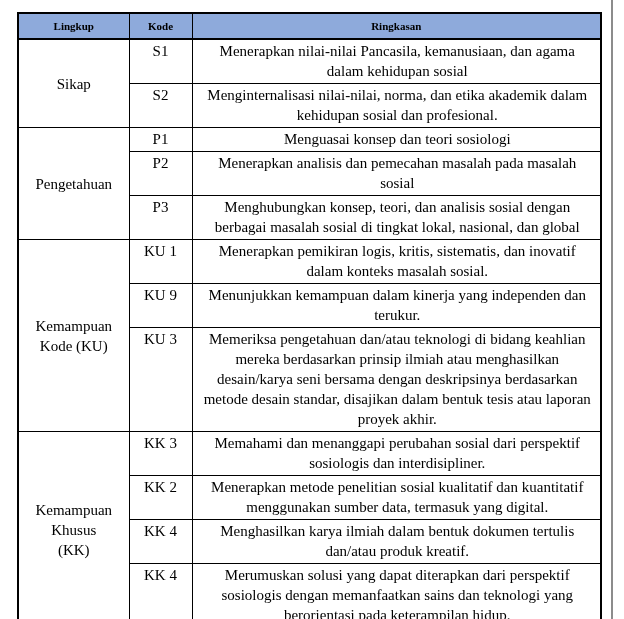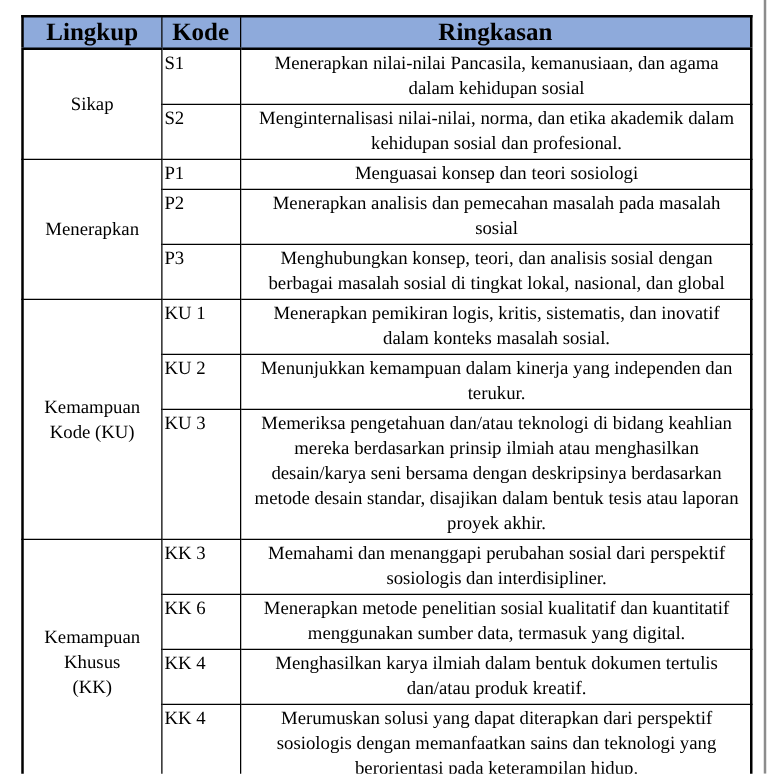--- a/index.html
+++ b/index.html
@@ -38,31 +38,32 @@
   }
   col.c-scope   { width: 111px; }
   col.c-code    { width: 63px;  }
   col.c-summary { width: 409px; }
   th, td {
     border: 1px solid var(--border);
   }
   thead th {
     background: var(--header-bg);
     font-weight: bold;
-    font-size: 20px;
+    font-size: 11px;
     text-align: center;
     padding: 2px 2px;
     border-bottom: 2px solid var(--border);
   }
   td.scope {
     text-align: center;
     vertical-align: middle;
     padding: 1px 16px;
   }
   td.code {
+    text-align: center;
     vertical-align: top;
     padding: 1px 2px 2px 2px;
   }
   td.summary {
     text-align: center;
     vertical-align: top;
     padding: 1px 6px 2px 8px;
   }
 </style>
 </head>
@@ -89,54 +90,54 @@
         <td class="scope" rowspan="2">Sikap</td>
         <td class="code">S1</td>
         <td class="summary">Menerapkan nilai-nilai Pancasila, kemanusiaan, dan agama dalam kehidupan sosial</td>
       </tr>
       <tr>
         <td class="code">S2</td>
         <td class="summary">Menginternalisasi nilai-nilai, norma, dan etika akademik dalam kehidupan sosial dan profesional.</td>
       </tr>
 
       <tr>
-        <td class="scope" rowspan="3">Menerapkan</td>
+        <td class="scope" rowspan="3">Pengetahuan</td>
         <td class="code">P1</td>
         <td class="summary">Menguasai konsep dan teori sosiologi</td>
       </tr>
       <tr>
         <td class="code">P2</td>
         <td class="summary">Menerapkan analisis dan pemecahan masalah pada masalah sosial</td>
       </tr>
       <tr>
         <td class="code">P3</td>
         <td class="summary">Menghubungkan konsep, teori, dan analisis sosial dengan berbagai masalah sosial di tingkat lokal, nasional, dan global</td>
       </tr>
 
       <tr>
         <td class="scope" rowspan="3">Kemampuan Kode (KU)</td>
         <td class="code">KU 1</td>
         <td class="summary">Menerapkan pemikiran logis, kritis, sistematis, dan inovatif dalam konteks masalah sosial.</td>
       </tr>
       <tr>
-        <td class="code">KU 2</td>
+        <td class="code">KU 9</td>
         <td class="summary">Menunjukkan kemampuan dalam kinerja yang independen dan terukur.</td>
       </tr>
       <tr>
         <td class="code">KU 3</td>
         <td class="summary">Memeriksa pengetahuan dan/atau teknologi di bidang keahlian mereka berdasarkan prinsip ilmiah atau menghasilkan desain/karya seni bersama dengan deskripsinya berdasarkan metode desain standar, disajikan dalam bentuk tesis atau laporan proyek akhir.</td>
       </tr>
 
       <tr>
         <td class="scope" rowspan="4">Kemampuan Khusus (KK)</td>
         <td class="code">KK 3</td>
         <td class="summary">Memahami dan menanggapi perubahan sosial dari perspektif sosiologis dan interdisipliner.</td>
       </tr>
       <tr>
-        <td class="code">KK 6</td>
+        <td class="code">KK 2</td>
         <td class="summary">Menerapkan metode penelitian sosial kualitatif dan kuantitatif menggunakan sumber data, termasuk yang digital.</td>
       </tr>
       <tr>
         <td class="code">KK 4</td>
         <td class="summary">Menghasilkan karya ilmiah dalam bentuk dokumen tertulis dan/atau produk kreatif.</td>
       </tr>
       <tr>
         <td class="code">KK 4</td>
         <td class="summary">Merumuskan solusi yang dapat diterapkan dari perspektif sosiologis dengan memanfaatkan sains dan teknologi yang berorientasi pada keterampilan hidup.</td>
       </tr>

